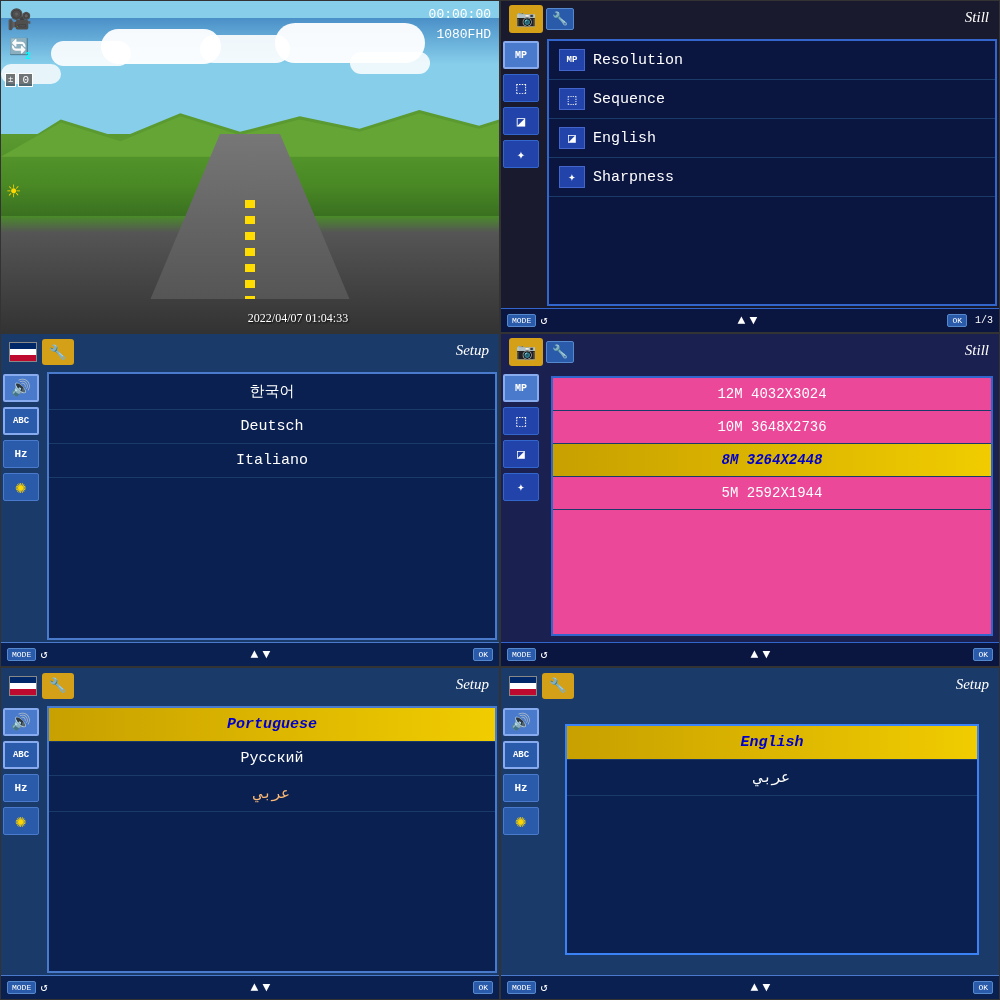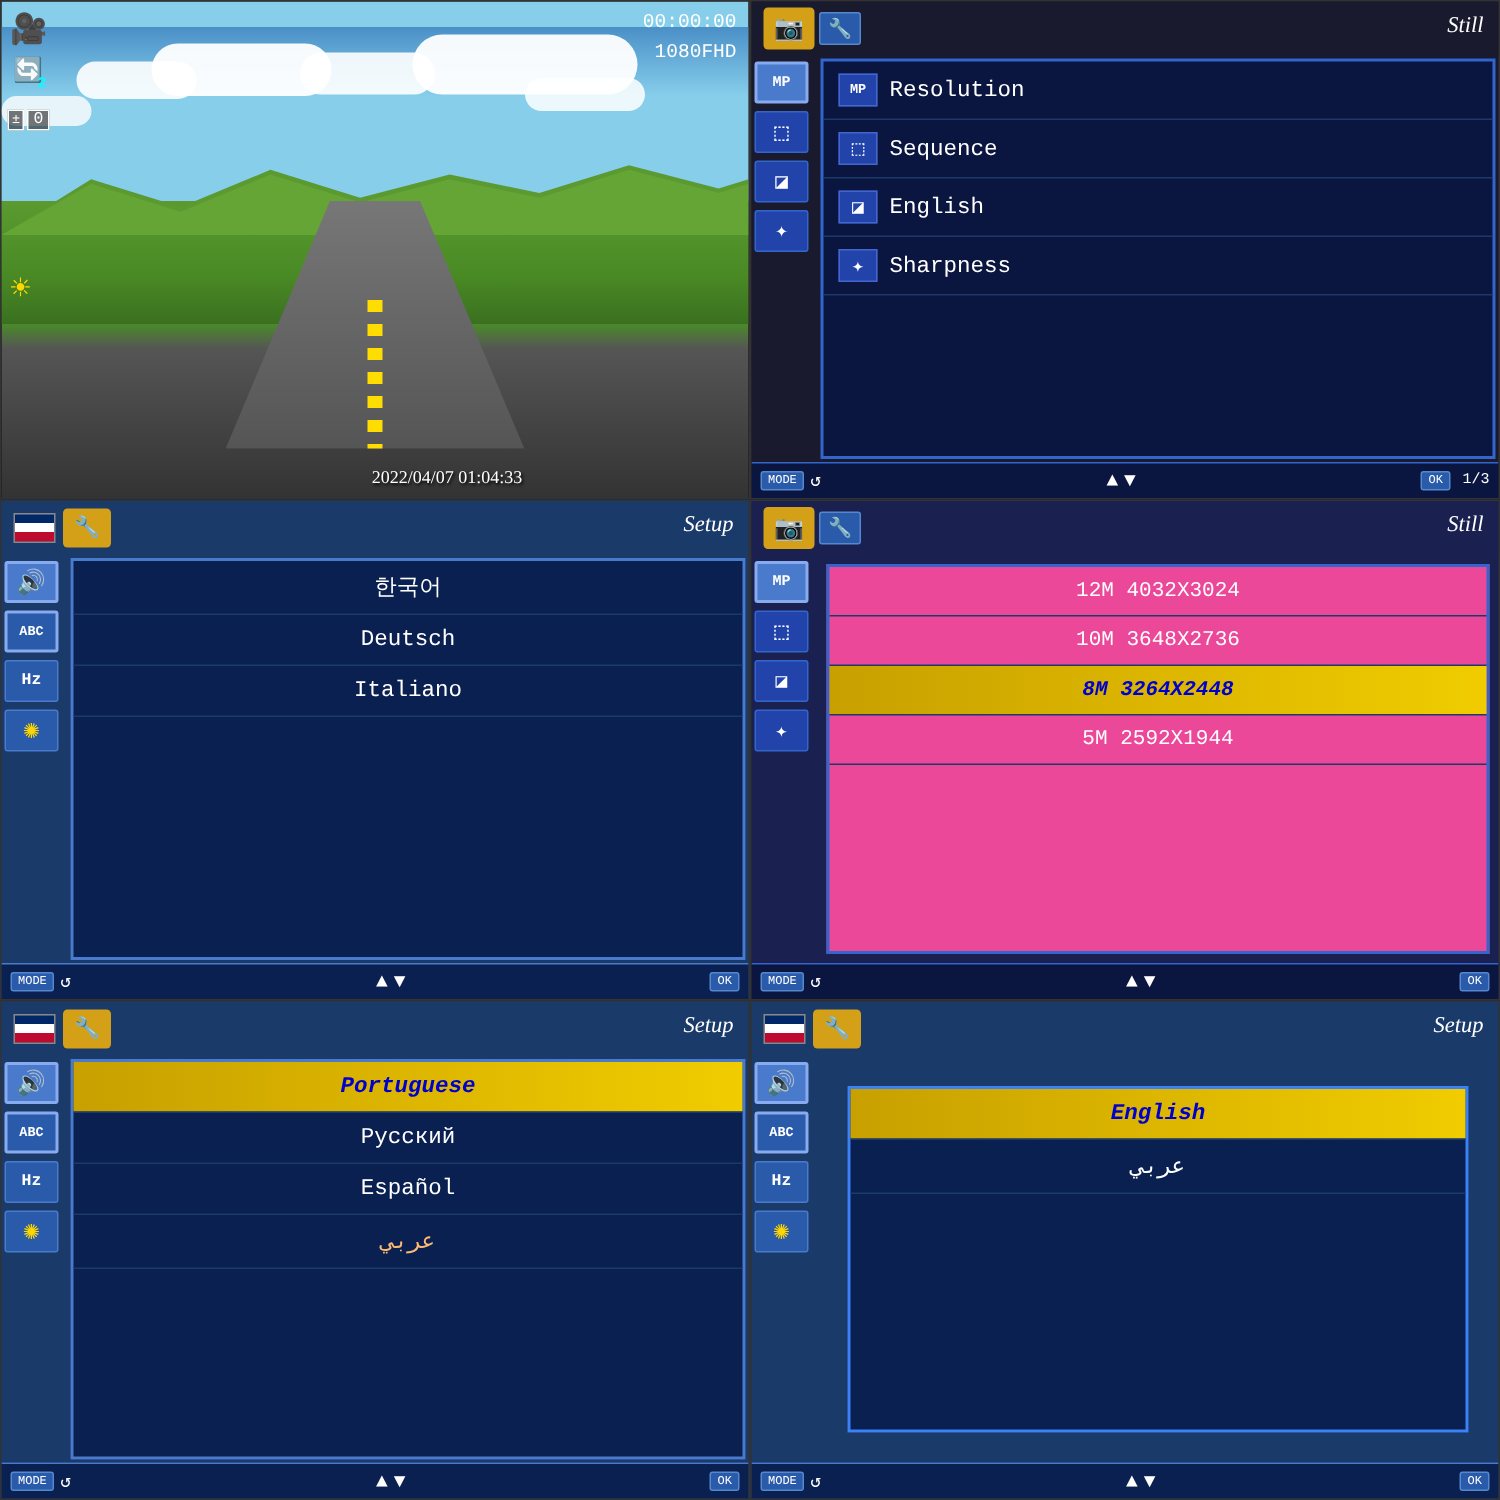--- a/index.html
+++ b/index.html
@@ -191,21 +191,20 @@
     <div style="display:flex;flex:1;">
       <div style="width:44px;background:#1a3a6a;padding:4px 2px;display:flex;flex-direction:column;gap:5px;">
         <div style="width:36px;height:28px;background:#4a7acc;border:2px solid #88aaee;display:flex;align-items:center;justify-content:center;font-size:16px;border-radius:2px;">🔊</div>
         <div style="width:36px;height:28px;background:#2a5aaa;border:2px solid #88aaee;display:flex;align-items:center;justify-content:center;color:white;font-size:9px;font-weight:bold;font-family:'Courier New',monospace;border-radius:2px;">ABC</div>
         <div style="width:36px;height:28px;background:#2a5aaa;border:1px solid #4a7acc;display:flex;align-items:center;justify-content:center;color:white;font-size:11px;font-weight:bold;font-family:'Courier New',monospace;border-radius:2px;">Hz</div>
         <div style="width:36px;height:28px;background:#2a5aaa;border:1px solid #4a7acc;display:flex;align-items:center;justify-content:center;color:#FFD700;font-size:18px;border-radius:2px;">✺</div>
       </div>
       <div style="flex:1;border:2px solid #4a7acc;margin:2px;background:#0a2050;">
         <div style="padding:8px 12px;text-align:center;font-family:'Courier New',monospace;font-size:15px;border-bottom:1px solid #1a3a6a;background:linear-gradient(90deg,#c8a000,#f0cc00);color:#0000cc;font-weight:bold;font-style:italic;">Portuguese</div>
         <div style="padding:8px 12px;text-align:center;color:white;font-family:'Courier New',monospace;font-size:15px;border-bottom:1px solid #1a3a6a;">Русский</div>
-        <div style="padding:8px 12px;text-align:center;color:white;font-family:'Courier New',monospace;font-size:15px;border-bottom:1px solid #1a3a6a;">Español</div>
         <div style="padding:8px 1px;text-align:center;color:#fdba74;font-family:'Courier New',monospace;font-size:15px;border-bottom:1px solid #1a3a6a;">عربي</div>
       </div>
     </div>
     <div style="display:flex;align-items:center;background:#0a2050;padding:3px 6px;border-top:1px solid #4a7acc;min-height:24px;gap:4px;">
       <div style="background:#2a5aaa;color:white;font-size:8px;padding:1px 4px;border-radius:2px;border:1px solid #5588cc;">MODE</div>
       <div style="color:white;font-size:12px;">↺</div>
       <div style="flex:1;"></div>
       <div style="color:white;font-size:13px;">▲</div>
       <div style="color:white;font-size:13px;">▼</div>
       <div style="flex:1;"></div>

